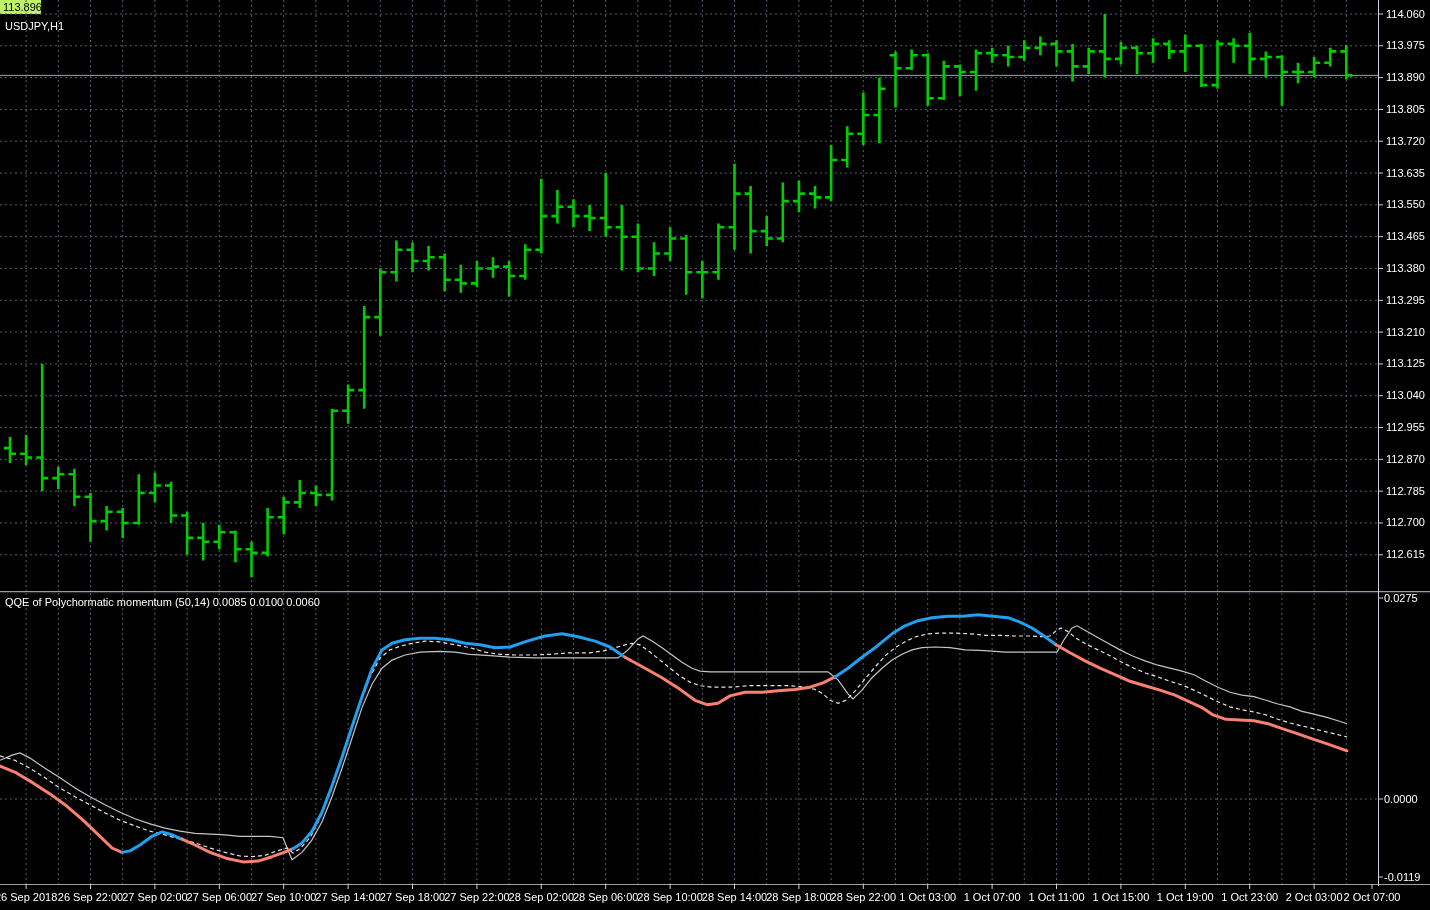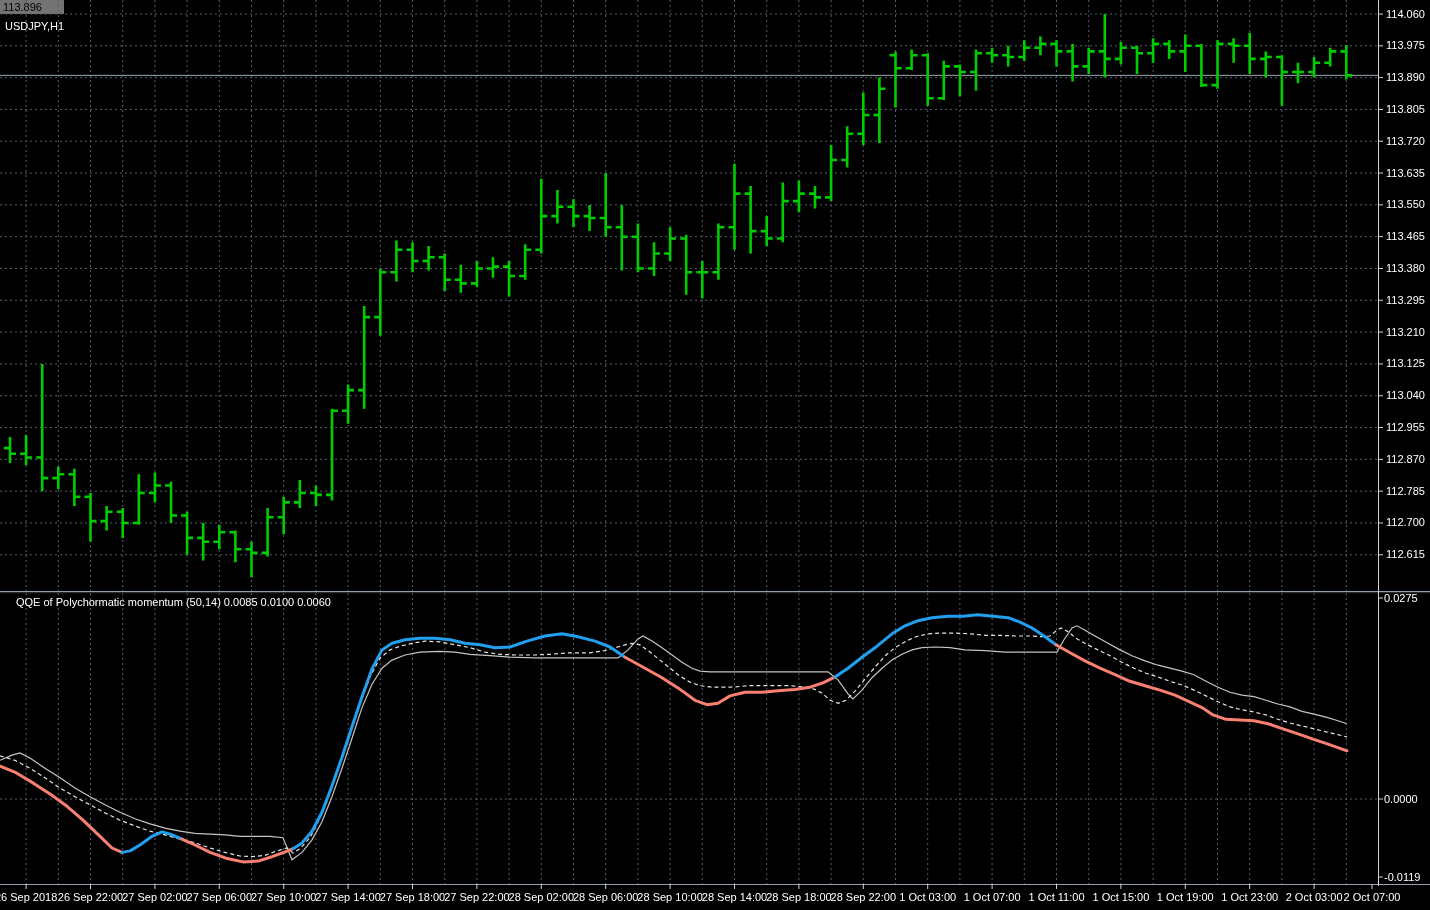--- a/index.html
+++ b/index.html
@@ -1,22 +1,22 @@
 <!DOCTYPE html>
 <html><head>
 <meta charset="utf-8">
 <style>
   html,body{margin:0;padding:0;background:#000;}
   #root{position:relative;width:1430px;height:910px;background:#000;overflow:hidden;
         font-family:"Liberation Sans",sans-serif;}
   #cv{position:absolute;left:0;top:0;}
   .flt{position:absolute;color:#fff;font-size:11px;white-space:nowrap;}
   #symbol-label{left:5px;top:4px;margin-top:16px;}
-  #indicator-label{left:5px;top:596px;margin-left:11px;}
-  #price-label{left:1379px;top:68px;width:64px;height:14px;background:#737373;color:#000;
+  #indicator-label{left:5px;top:596px;}
+  #price-label{left:1379px;top:68px;width:41px;height:14px;background:#bef264;color:#000;
                font-size:11px;line-height:14px;padding-left:3px;box-sizing:border-box;}
 </style>
 </head>
 <body>
 
 <div id="root">
   <svg id="cv" width="1430" height="910">
       <g>
         <line x1="26.1" y1="0" x2="26.1" y2="591" stroke="#51606e" stroke-dasharray="2,3"></line>
         <line x1="26.1" y1="593" x2="26.1" y2="884" stroke="#51606e" stroke-dasharray="2,3"></line>

